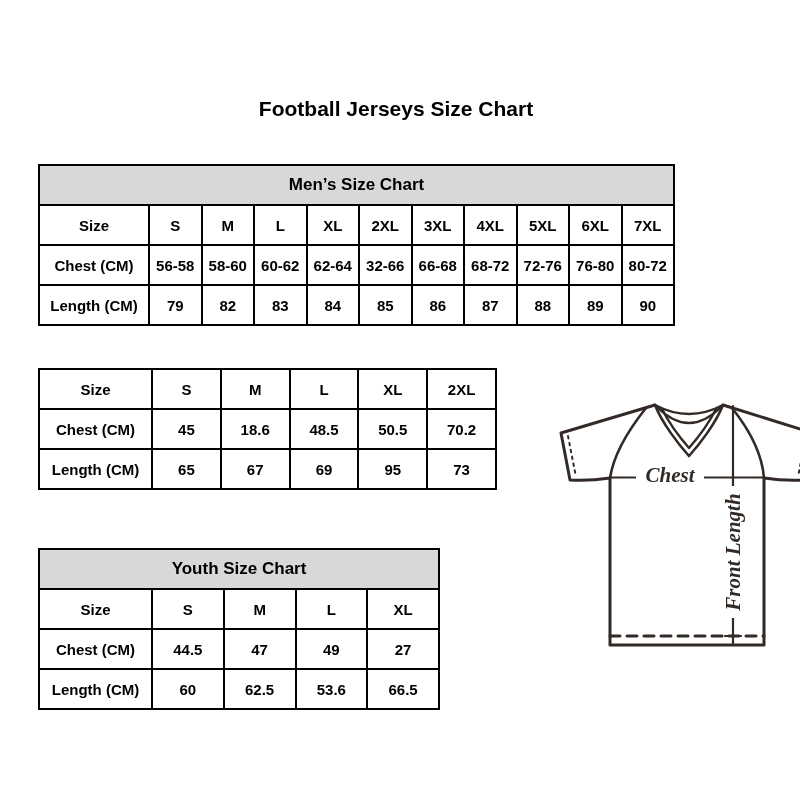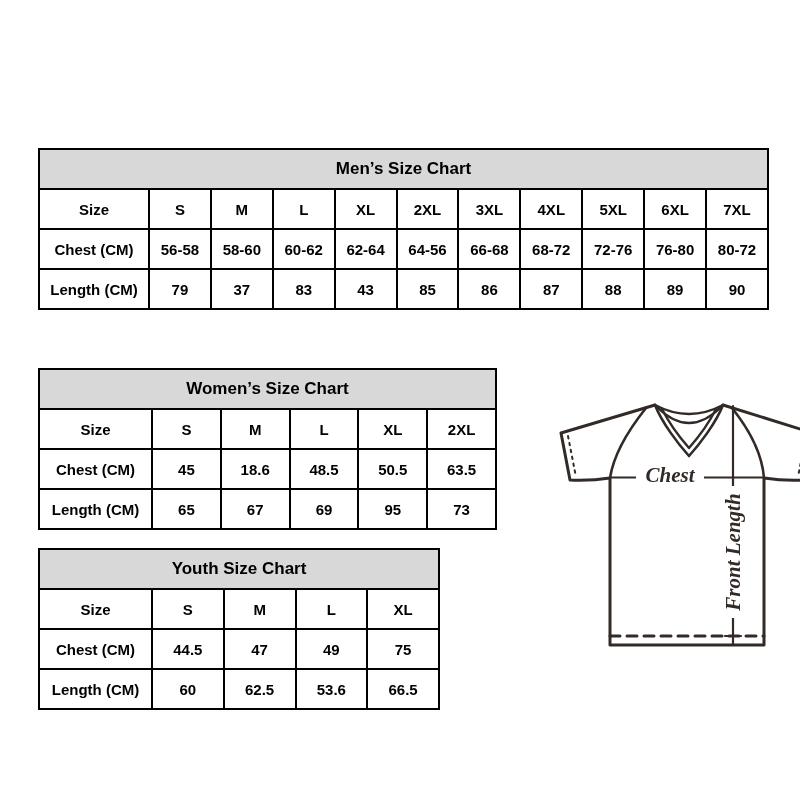--- a/index.html
+++ b/index.html
@@ -48,23 +48,24 @@
     left: 495px; top: 378px;
     width: 300px; height: 300px; margin-left: 48px;
   }
   .jersey-diagram svg { display: block; }
 </style>
 </head>
 <body>
 
 <div class="canvas">
 
+  <div class="page-title">Football Jerseys Size Chart</div>
 
   <div id="tables-root">
-      <table class="size-table" style="left: 38px; top: 148px; width: 731px; border-radius: 12px;">
+      <table class="size-table" style="left: 38px; top: 164px; width: 637px; border-radius: 12px;">
         <colgroup>
           <col style="width: 110px;">
           <col>
           <col>
           <col>
           <col>
           <col>
           <col>
           <col>
           <col>
@@ -87,70 +88,67 @@
             <td>5XL</td>
             <td>6XL</td>
             <td>7XL</td>
           </tr>
           <tr>
             <td>Chest (CM)</td>
             <td>56-58</td>
             <td>58-60</td>
             <td>60-62</td>
             <td>62-64</td>
-            <td>64-56</td>
+            <td>32-66</td>
             <td>66-68</td>
             <td>68-72</td>
             <td>72-76</td>
             <td>76-80</td>
             <td>80-72</td>
           </tr>
           <tr>
             <td>Length (CM)</td>
             <td>79</td>
-            <td>37</td>
+            <td>82</td>
             <td>83</td>
-            <td>43</td>
+            <td>84</td>
             <td>85</td>
             <td>86</td>
             <td>87</td>
             <td>88</td>
             <td>89</td>
             <td>90</td>
           </tr>
         </tbody>
       </table>
       <table class="size-table" style="left: 38px; top: 368px; width: 459px;">
         <colgroup>
           <col style="width: 113px;">
           <col>
           <col>
           <col>
           <col>
           <col>
         </colgroup>
         <tbody>
           <tr>
-            <td colspan="6" class="title-cell">Women’s Size Chart</td>
-          </tr>
-          <tr>
             <td>Size</td>
             <td>S</td>
             <td>M</td>
             <td>L</td>
             <td>XL</td>
             <td>2XL</td>
           </tr>
           <tr>
             <td>Chest (CM)</td>
             <td>45</td>
             <td>18.6</td>
             <td>48.5</td>
             <td>50.5</td>
-            <td>63.5</td>
+            <td>70.2</td>
           </tr>
           <tr>
             <td>Length (CM)</td>
             <td>65</td>
             <td>67</td>
             <td>69</td>
             <td>95</td>
             <td>73</td>
           </tr>
         </tbody>
@@ -172,21 +170,21 @@
             <td>S</td>
             <td>M</td>
             <td>L</td>
             <td>XL</td>
           </tr>
           <tr>
             <td>Chest (CM)</td>
             <td>44.5</td>
             <td>47</td>
             <td>49</td>
-            <td>75</td>
+            <td>27</td>
           </tr>
           <tr>
             <td>Length (CM)</td>
             <td>60</td>
             <td>62.5</td>
             <td>53.6</td>
             <td>66.5</td>
           </tr>
         </tbody>
       </table>

